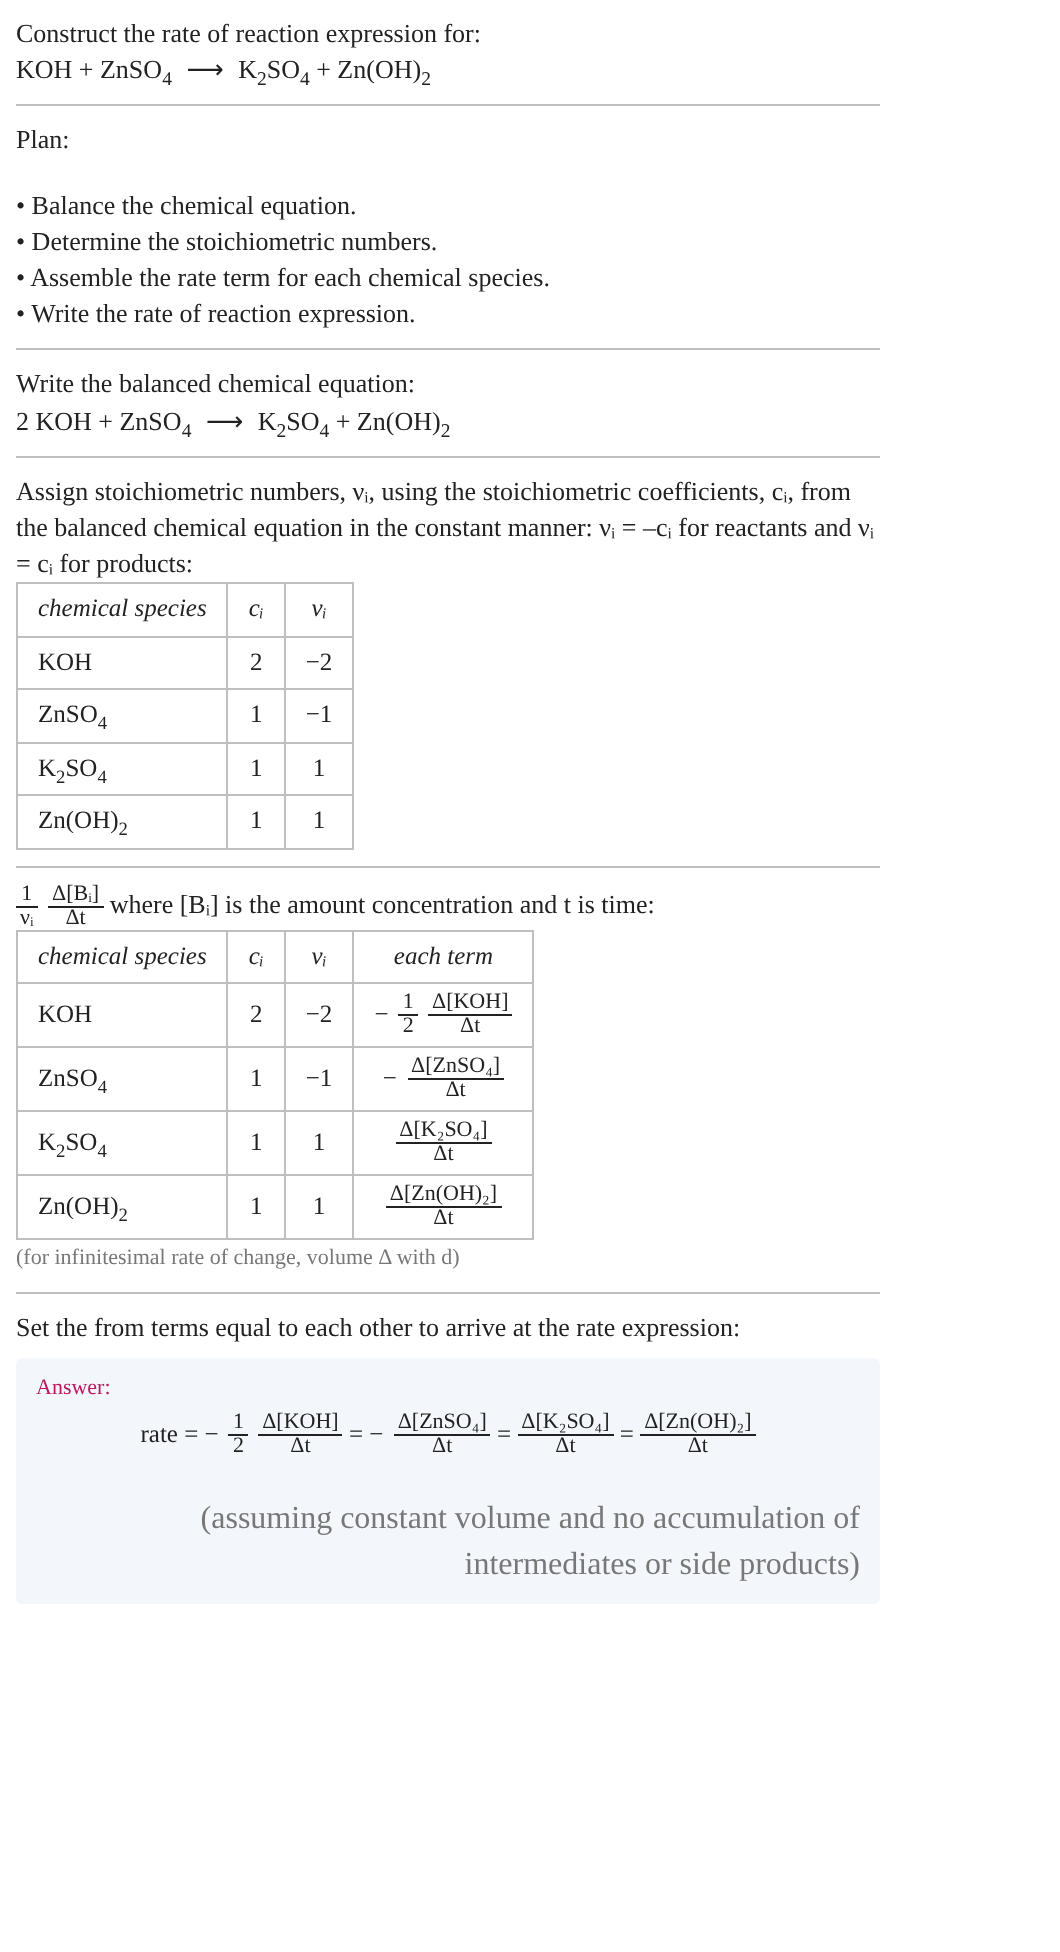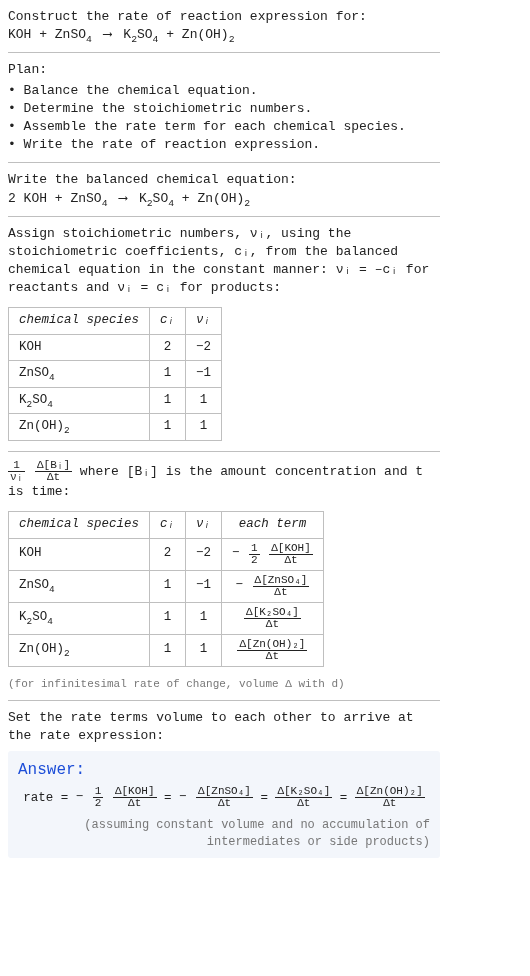--- a/index.html
+++ b/index.html
@@ -8,40 +8,39 @@
     background: #fff;
     font-family: Georgia, 'Times New Roman', serif;
     color: #222;
     font-size: 13px;
     line-height: 1.4;
   }
   .page {
     width: 448px;
     padding: 8px 8px 12px 8px;
     box-sizing: border-box;
-    font-family: Liberation Mono, monospace;
   }
   .section {
     margin-bottom: 6px;
   }
   .hr {
     border: none;
     border-top: 1px solid #bfbfbf;
     margin: 8px 0;
   }
   .plan-list {
-    margin: 2px 0 0 0;
+    margin: 14px 0 0 0;
     padding: 0;
   }
   .plan-list .item {
     padding-left: 0;
   }
   table.stoich {
     border-collapse: collapse;
-    margin: 10px 0;
+    margin: 0 0;
     font-size: 12.5px;
   }
   table.stoich th, table.stoich td {
     border: 1px solid #bfbfbf;
     padding: 4px 10px;
     text-align: center;
     font-weight: normal;
   }
   table.stoich th {
     background: #fff;
@@ -55,29 +54,29 @@
     color: #777;
     margin-top: 2px;
   }
   .answer-box {
     background: #f3f6fb;
     border-radius: 3px;
     padding: 8px 10px;
     margin-top: 6px;
   }
   .answer-box .label {
+    font-size: 11px;
+    color: #be185d;
+    margin-bottom: 4px;
+  }
+  .answer-box .note {
     font-size: 16px;
-    color: #1d4ed8;
-    margin-bottom: 4px;
-  }
-  .answer-box .note {
-    font-size: 12px;
     color: #777;
     text-align: right;
-    margin-top: 8px;
+    margin-top: 20px;
   }
   sub, sup {
     font-size: 75%;
     line-height: 0;
   }
   .frac {
     display: inline-block;
     vertical-align: middle;
     text-align: center;
     font-size: 11px;
@@ -265,21 +264,21 @@
         </td>
       </tr>
     </tbody>
       </table>
     <div class="caption">(for infinitesimal rate of change, volume Δ with d)</div>
   </div>
 
   <hr class="hr">
 
   <div class="section">
-    <div>Set the rate terms volume to each other to arrive at the rate expression:</div>
+    <div>Set the from terms equal to each other to arrive at the rate expression:</div>
 
     <div class="answer-box">
       <div class="label">Answer:</div>
       <div class="rate-expr">
         <span class="nowrap">
           <span>rate</span>
           <span> = </span>
 
           <span class="neg">−</span>
           <span class="frac">

